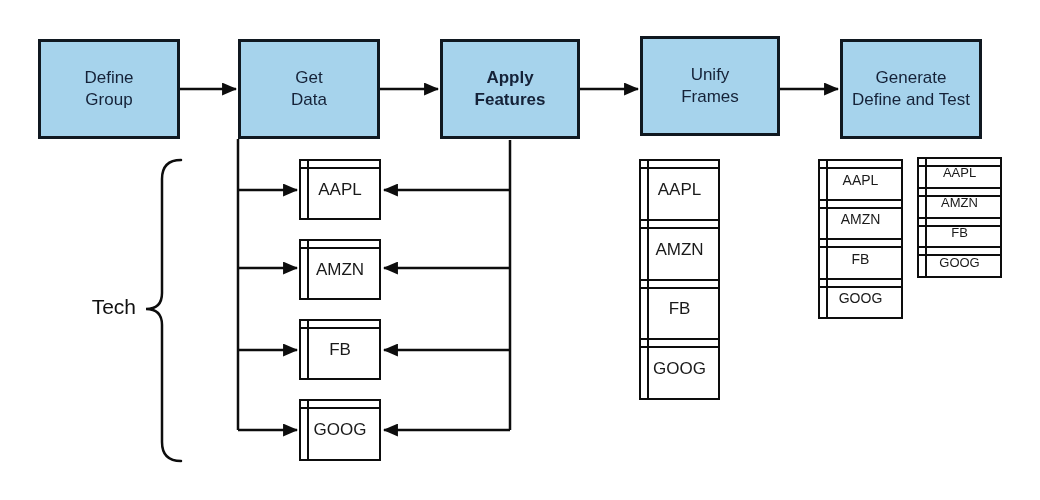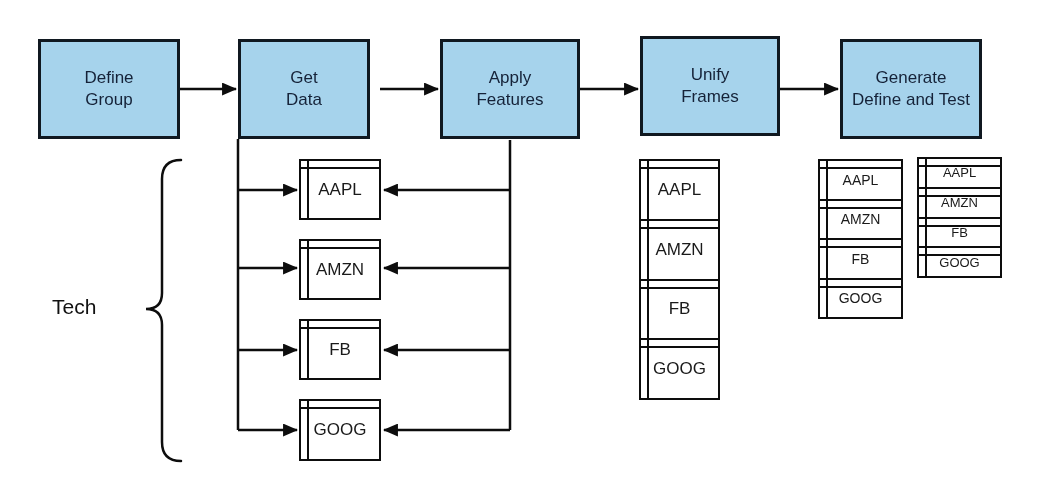--- a/index.html
+++ b/index.html
@@ -68,21 +68,21 @@
   .stack .cell { flex: 1; margin-top: -2px; }
   .stack .cell:first-child { margin-top: 0; }
   #unify-stack   { left: 639px; top: 159px; width: 81px; height: 241px; font-size: 17px; }
   #train-stack   { left: 818px; top: 159px; width: 85px; height: 160px; font-size: 14px; }
   #test-stack    { left: 917px; top: 157px; width: 85px; height: 121px; font-size: 13px; }
   
   #tech-label {
     position: absolute;
     left: 52px; top: 295px;
     width: 84px;
-    text-align: left;
+    text-align: right;
     font-size: 21px;
     color: #111111;
   }
 </style>
 </head>
 <body>
 
 <div id="canvas">
 
   <svg id="connectors" viewBox="0 0 1040 500" xmlns="http://www.w3.org/2000/svg">
@@ -113,23 +113,23 @@
       <line x1="510" y1="268" x2="384" y2="268" marker-end="url(#arr)"></line>
       <line x1="510" y1="350" x2="384" y2="350" marker-end="url(#arr)"></line>
       <line x1="510" y1="430" x2="384" y2="430" marker-end="url(#arr)"></line>
     </g>
 
     <path d="M 181 160 Q 162 160 162 179 L 162 293 Q 162 309 146 309 Q 162 309 162 325 L 162 442 Q 162 461 181 461" stroke="#0d0d0d" stroke-width="2.5" fill="none" stroke-linecap="round"></path>
   </svg>
 
   <div class="step" style="left:38px;  top:39px; width:142px; height:100px;">Define
 Group</div>
-  <div class="step" style="left:238px; top:39px; width:132px; height:100px;">Get
+  <div class="step" style="left:238px; top:39px; width:142px; height:100px;">Get
 Data</div>
-  <div class="step" style="left:440px; top:39px; width:140px; height:100px;">Apply
+  <div class="step" style="left:440px; top:39px; width:140px; height:100px;font-weight:bold;">Apply
 Features</div>
   <div class="step" style="left:640px; top:36px; width:140px; height:100px;">Unify
 Frames</div>
   <div class="step" style="left:840px; top:39px; width:142px; height:100px;">Generate
 Define and Test</div>
 
   <div id="tech-label">Tech</div>
 
   <div class="frame" style="left:299px; top:159px; width:82px; height:61px;">AAPL</div>
   <div class="frame" style="left:299px; top:239px; width:82px; height:61px;">AMZN</div>

